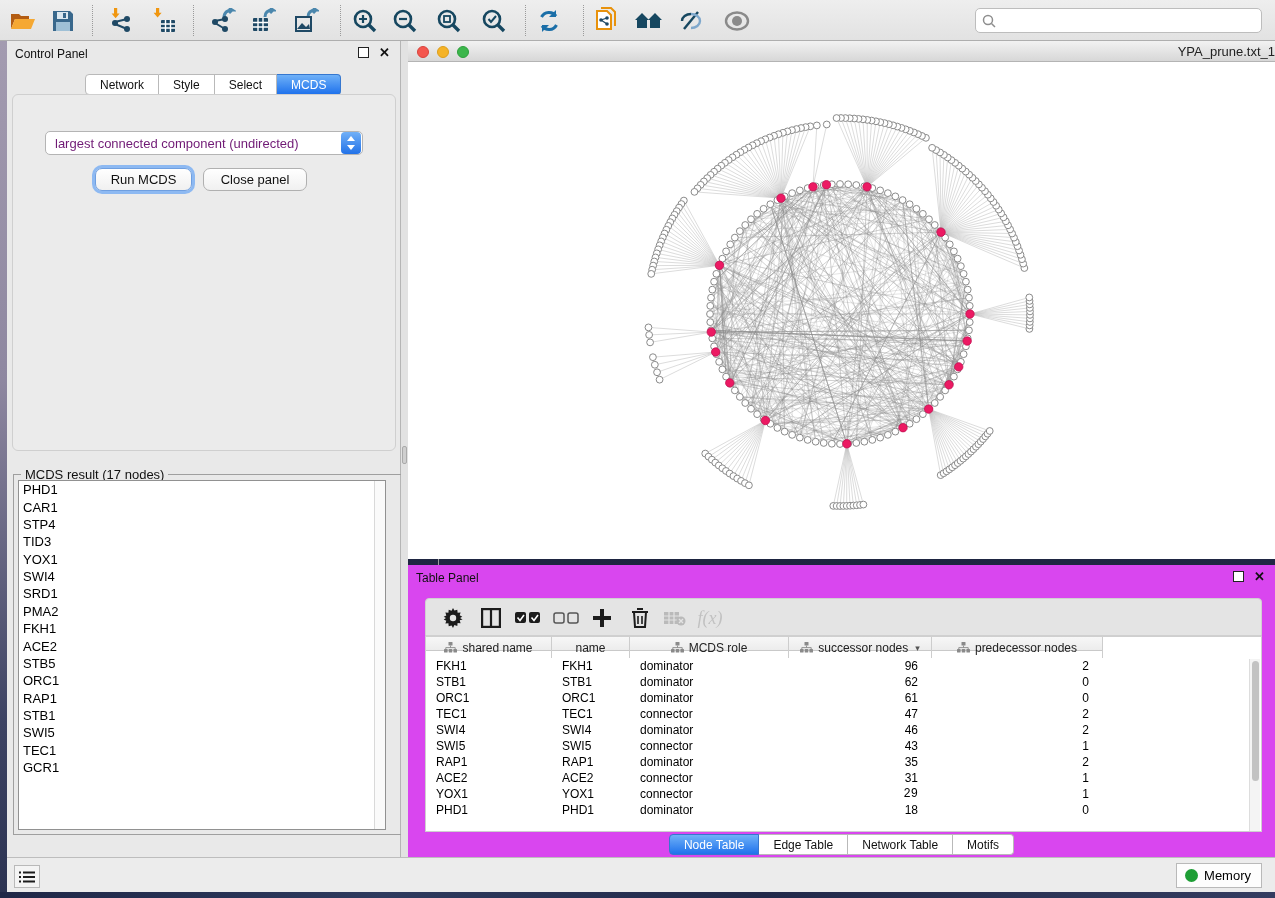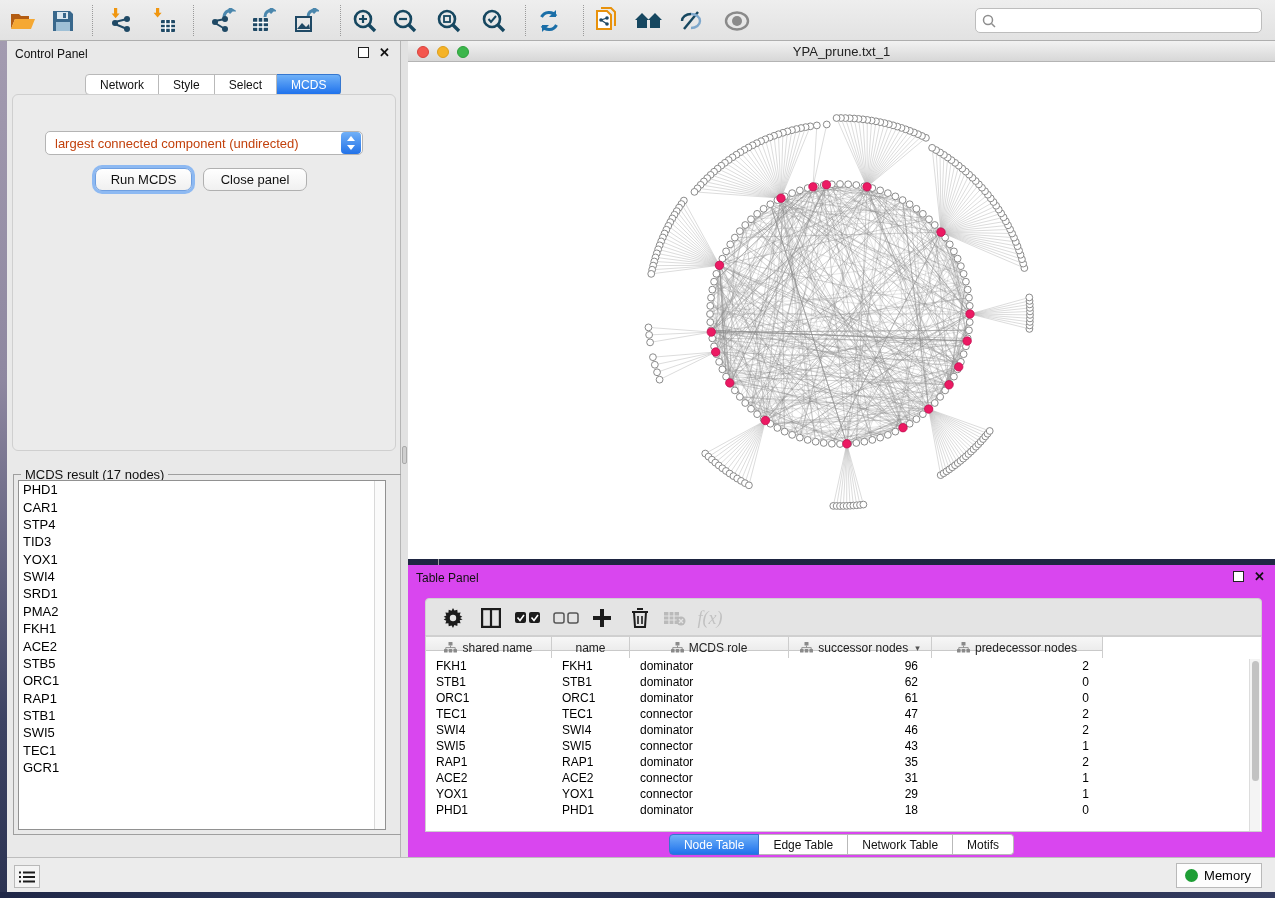--- a/index.html
+++ b/index.html
@@ -36,21 +36,21 @@
     font-size:12px; display:flex; align-items:center; color:#111; cursor:pointer; }
   .seg-tab:first-child { border-left:1px solid #b9b9b9; border-radius:4px 0 0 4px; }
   .seg-tab:last-child { border-radius:0 4px 4px 0; }
   .seg-tab.active { background:linear-gradient(#6fb1f8,#1f72ec); color:#fff; border-color:#3577cf; }
 
   .mcds-content { position:absolute; left:5px; top:53px; width:384px; height:357px;
     background:#ebebeb; border:1px solid #cfcfcf; border-radius:6px; }
   .opt-label { position:absolute; left:0; top:68px; width:100%; text-align:center; font-size:13px; color:#111; }
   .combo { position:absolute; left:38px; top:90px; width:318px; height:24px; background:#fff;
     border:1px solid #b4b4b4; border-radius:5px; display:flex; align-items:center; }
-  .combo-text { flex:1; font-size:13px; padding-left:9px; color:#c2410c; white-space:nowrap; }
+  .combo-text { flex:1; font-size:13px; padding-left:9px; color:#701a75; white-space:nowrap; }
   .combo-stepper { width:20px; height:22px; margin-right:1px; border-radius:4px;
     background:linear-gradient(#71b0f7,#2272e8); position:relative; }
   .combo-stepper:before, .combo-stepper:after { content:""; position:absolute; left:6px; border-left:4px solid transparent; border-right:4px solid transparent; }
   .combo-stepper:before { top:4px; border-bottom:5px solid #fff; }
   .combo-stepper:after { bottom:4px; border-top:5px solid #fff; }
   .btn { position:absolute; height:23px; background:linear-gradient(#ffffff,#f0f0f0); border:1px solid #b0b0b0;
     border-radius:7px; font-size:13px; display:flex; align-items:center; justify-content:center; color:#111; cursor:pointer; }
   .btn.focus-ring { box-shadow:0 0 0 3px #8db9f2; border-color:#6f9fe0; }
 
   .groupbox { position:absolute; left:6px; top:426px; width:426px; height:368px; }
@@ -59,21 +59,21 @@
   .result-list { position:absolute; left:5px; top:13px; width:368px; height:350px; background:#fff;
     border:1px solid #919191; overflow:hidden; }
   .result-scroll { position:absolute; right:0; top:0; width:11px; height:100%; background:#fafafa; border-left:1px solid #d9d9d9; }
   .list-item { font-size:13px; color:#000; padding:1.2px 0 1.2px 4px; }
 
   
   .net-window { position:absolute; left:408px; top:41px; width:867px; height:518px; background:#fff; }
   .net-titlebar { position:absolute; left:0; top:0; width:100%; height:21px;
     background:linear-gradient(#f2f2f2,#d7d7d7); border-bottom:1px solid #b4b4b4; }
   .traffic { position:absolute; top:4.5px; width:12px; height:12px; border-radius:50%; }
-  .net-title { position:absolute; width:100%; text-align:center; top:3px; font-size:13px; color:#222; }
+  .net-title { position:absolute; width:100%; text-align:right; top:3px; font-size:13px; color:#222; }
   .net-canvas { position:absolute; left:0; top:21px; width:867px; height:497px; background:#fff; }
 
   .vsplit { position:absolute; left:401px; top:41px; width:7px; height:816px; background:#e2e2e2; }
   .vsplit-handle { position:absolute; left:1px; top:405px; width:5px; height:18px; background:#cfcfcf; border:1px solid #aaa; border-radius:2px; }
 
   
   .table-panel { position:absolute; left:408px; top:565px; width:867px; height:292px; background:#d946ef; }
   .tp-toolbar { position:absolute; left:17px; top:33px; width:837px; height:38px;
     background:#e4e4e4; border:1px solid #d0d0d0; border-radius:4px 4px 0 0; }
   .tp-icon { position:absolute; top:3px; width:32px; height:32px; display:flex; align-items:center; justify-content:center; cursor:pointer; }
@@ -1379,21 +1379,21 @@
             <div class="gc text" style="width: 126px;">ACE2</div>
             <div class="gc text" style="width: 78px;">ACE2</div>
             <div class="gc text" style="width: 159px;">connector</div>
             <div class="gc num" style="width: 143px;">31</div>
             <div class="gc num" style="width: 171px;">1</div>
           </div>
           <div class="grid-row">
             <div class="gc text" style="width: 126px;">YOX1</div>
             <div class="gc text" style="width: 78px;">YOX1</div>
             <div class="gc text" style="width: 159px;">connector</div>
-            <div class="gc num" style="width: 143px;">29</div>
+            <div class="gc num" style="width: 143px; font-family: Liberation Mono, monospace;">29</div>
             <div class="gc num" style="width: 171px;">1</div>
           </div>
           <div class="grid-row">
             <div class="gc text" style="width: 126px;">PHD1</div>
             <div class="gc text" style="width: 78px;">PHD1</div>
             <div class="gc text" style="width: 159px;">dominator</div>
             <div class="gc num" style="width: 143px;">18</div>
             <div class="gc num" style="width: 171px;">0</div>
           </div>
         </div>

